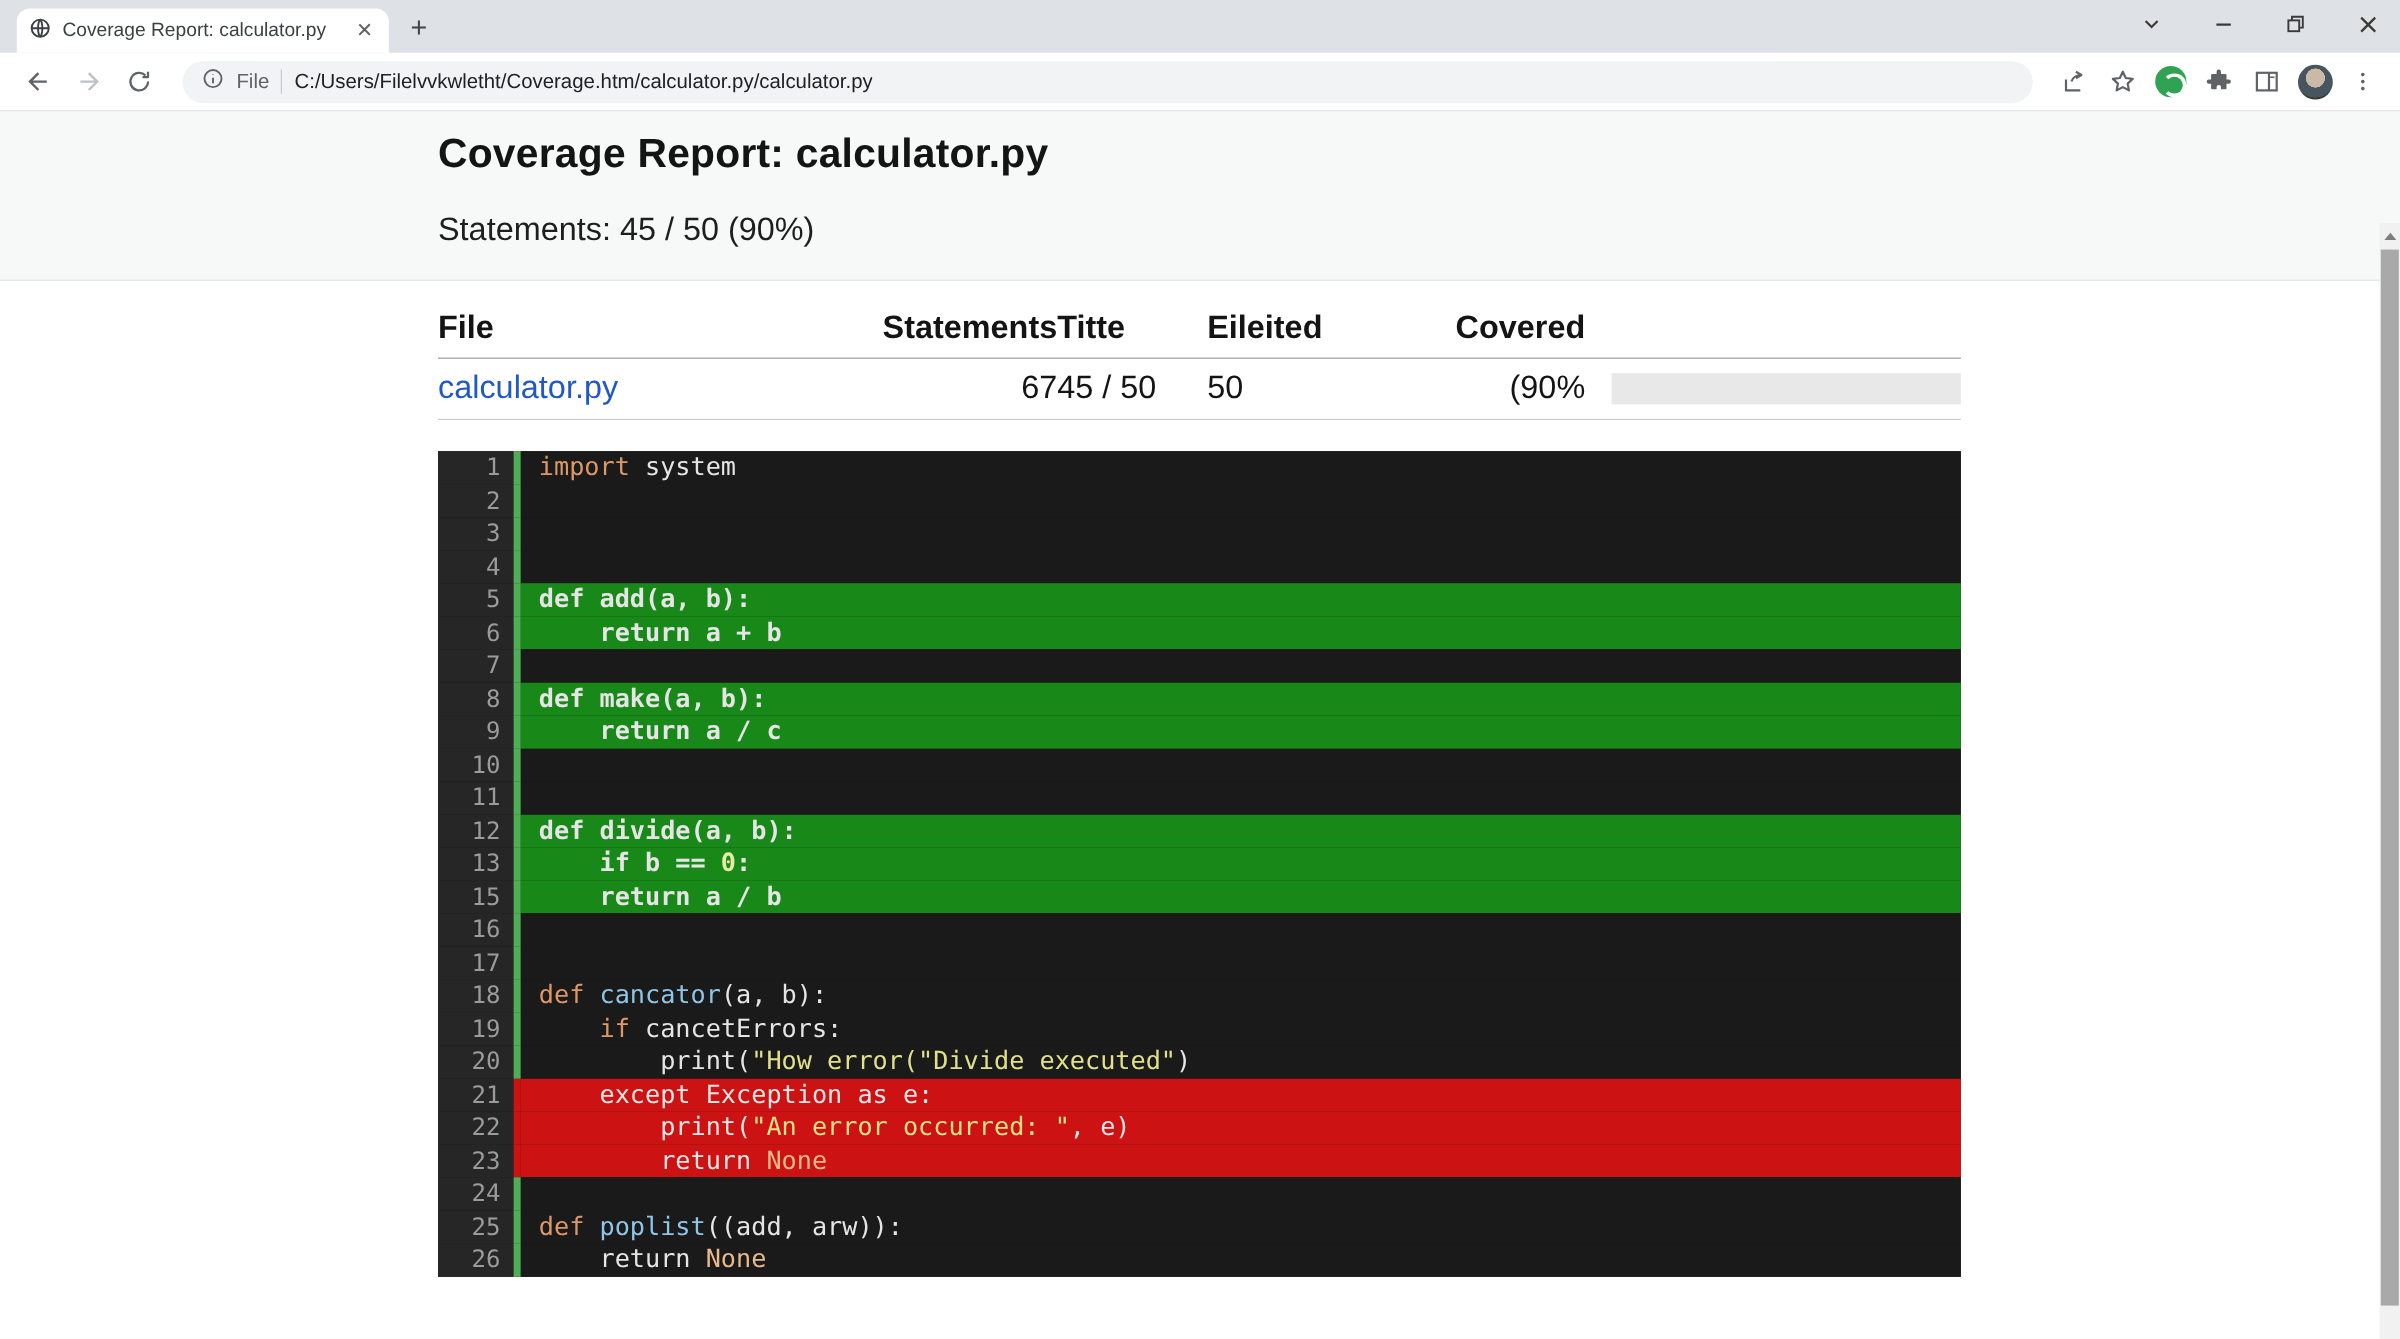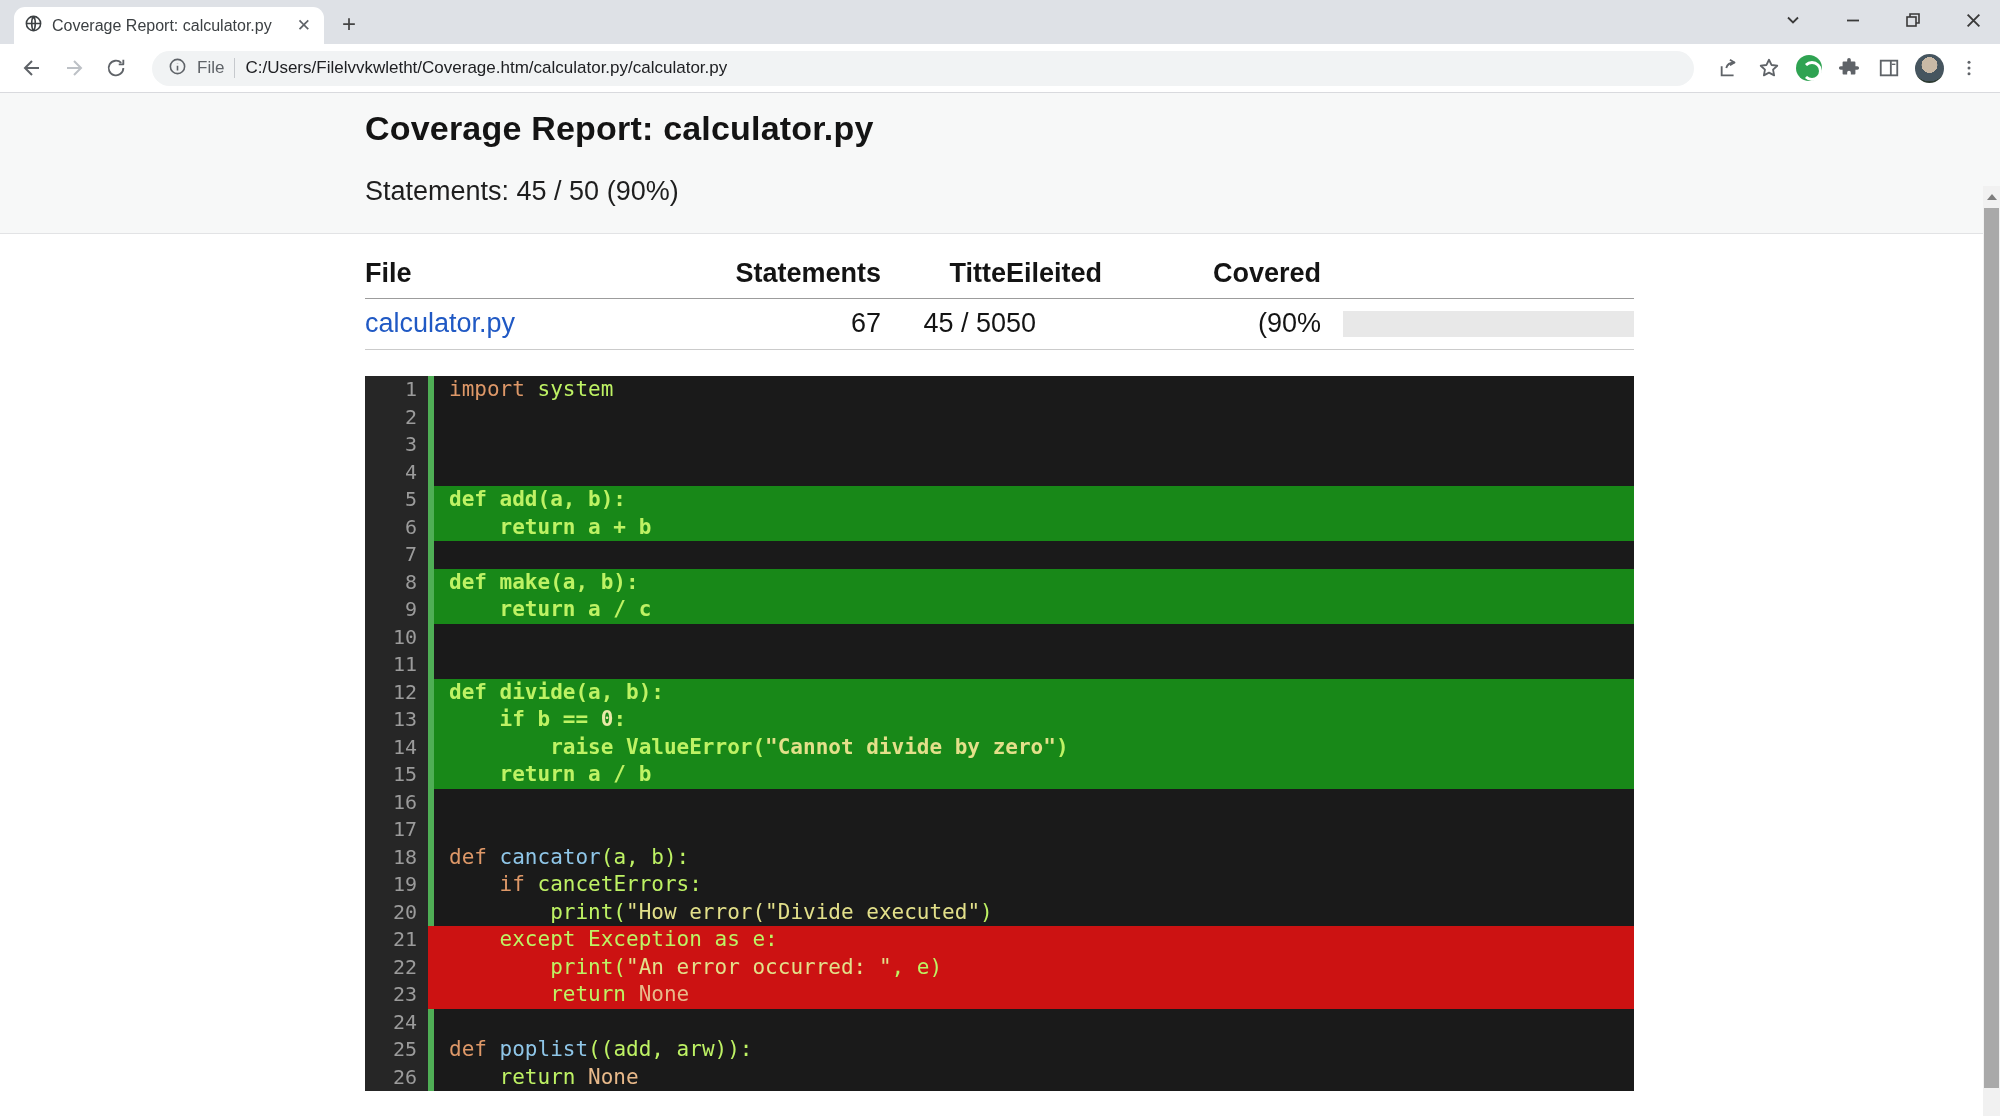--- a/index.html
+++ b/index.html
@@ -39,21 +39,21 @@
   .page-subtitle { font-size:27px; color:#1e1e1e; margin-top:28px; }
 
   .content { margin-left:365px; width:1269px; }
 
   .summary { margin-top:24px; font-size:27px; color:#141414; }
   .srow { display:flex; align-items:center; }
   .srow.head { font-weight:700; padding-bottom:9px; border-bottom:1px solid #9c9c9c; }
   .srow.body { padding:9px 0 10px; border-bottom:1px solid #cbcbcb; }
   .c-file { flex:1; text-align:left; }
   .c-st  { width:200px; text-align:right; }
-  .c-ti  { width:125px; text-align:right; }
+  .c-ti  { width:125px; text-align:left; }
   .c-ei  { width:130px; text-align:left; }
   .c-co  { width:145px; text-align:right;margin-left:40px; }
   .c-bar { width:313px; display:flex; justify-content:flex-end; }
   .file-link { color:#2059c4; text-decoration:none; }
   .pbar { width:291px; height:26px; background:#e8e8e8; }
   .pbar-fill { height:100%; background:#52b35c; }
 
   
   .code-block { margin-top:26px; width:1269px; background:#1a1a1a;
                 font-family:"DejaVu Sans Mono", monospace; }
@@ -64,21 +64,21 @@
   .code-text { flex:1; padding-left:15px; font-size:21px; white-space:pre; color:#f2f2f2; background:#1a1a1a; }
   .hl-ok  .code-text { background:#188818;font-weight:bold; }
   .hl-ok  .gbar { background:#4fae55; }
   .hl-miss .code-text { background:#cc1212; }
   .hl-miss .gbar { background:#cc1212; }
   .tok-kw { color:#de9868; }
   .tok-fn { color:#8fc6e8; }
   .tok-str { color:#e3e08a; }
   .tok-none { color:#e8b98a; }
   .tok-num { color:#e9e9a8; }
-  .tok-plain { color:#bef264; }
+  .tok-plain { color:#e5e5e5; }
 
   
   .scrollbar { position:absolute; right:0; top:93px; width:17px; height:1023px; background:#f1f1f1; }
   .sb-arrow { position:absolute; left:0; width:17px; height:17px; display:flex; align-items:center; justify-content:center; }
   .sb-up { top:2px; }
   .sb-up::after { content:""; border-left:5px solid transparent; border-right:5px solid transparent; border-bottom:6px solid #7d7d7d; }
   .sb-thumb { position:absolute; left:1px; top:22px; width:15px; height:880px; background:#a9a9a9; }
 </style>
 </head>
 <body>
@@ -277,25 +277,20 @@
           <span class="gutter">12</span>
           <span class="gbar"></span>
           <span class="code-text"><span class="tok-plain">def divide(a, b):</span></span>
         </div>
         <div class="code-row hl-ok">
           <span class="gutter">13</span>
           <span class="gbar"></span>
           <span class="code-text"><span class="tok-plain">    if b == </span><span class="tok-num">0</span><span class="tok-plain">:</span></span>
         </div>
         <div class="code-row hl-ok">
-          <span class="gutter">14</span>
-          <span class="gbar"></span>
-          <span class="code-text"><span class="tok-plain">        raise ValueError(</span><span class="tok-str">"Cannot divide by zero"</span><span class="tok-plain">)</span></span>
-        </div>
-        <div class="code-row hl-ok">
           <span class="gutter">15</span>
           <span class="gbar"></span>
           <span class="code-text"><span class="tok-plain">    return a / b</span></span>
         </div>
         <div class="code-row">
           <span class="gutter">16</span>
           <span class="gbar"></span>
           <span class="code-text"></span>
         </div>
         <div class="code-row">

